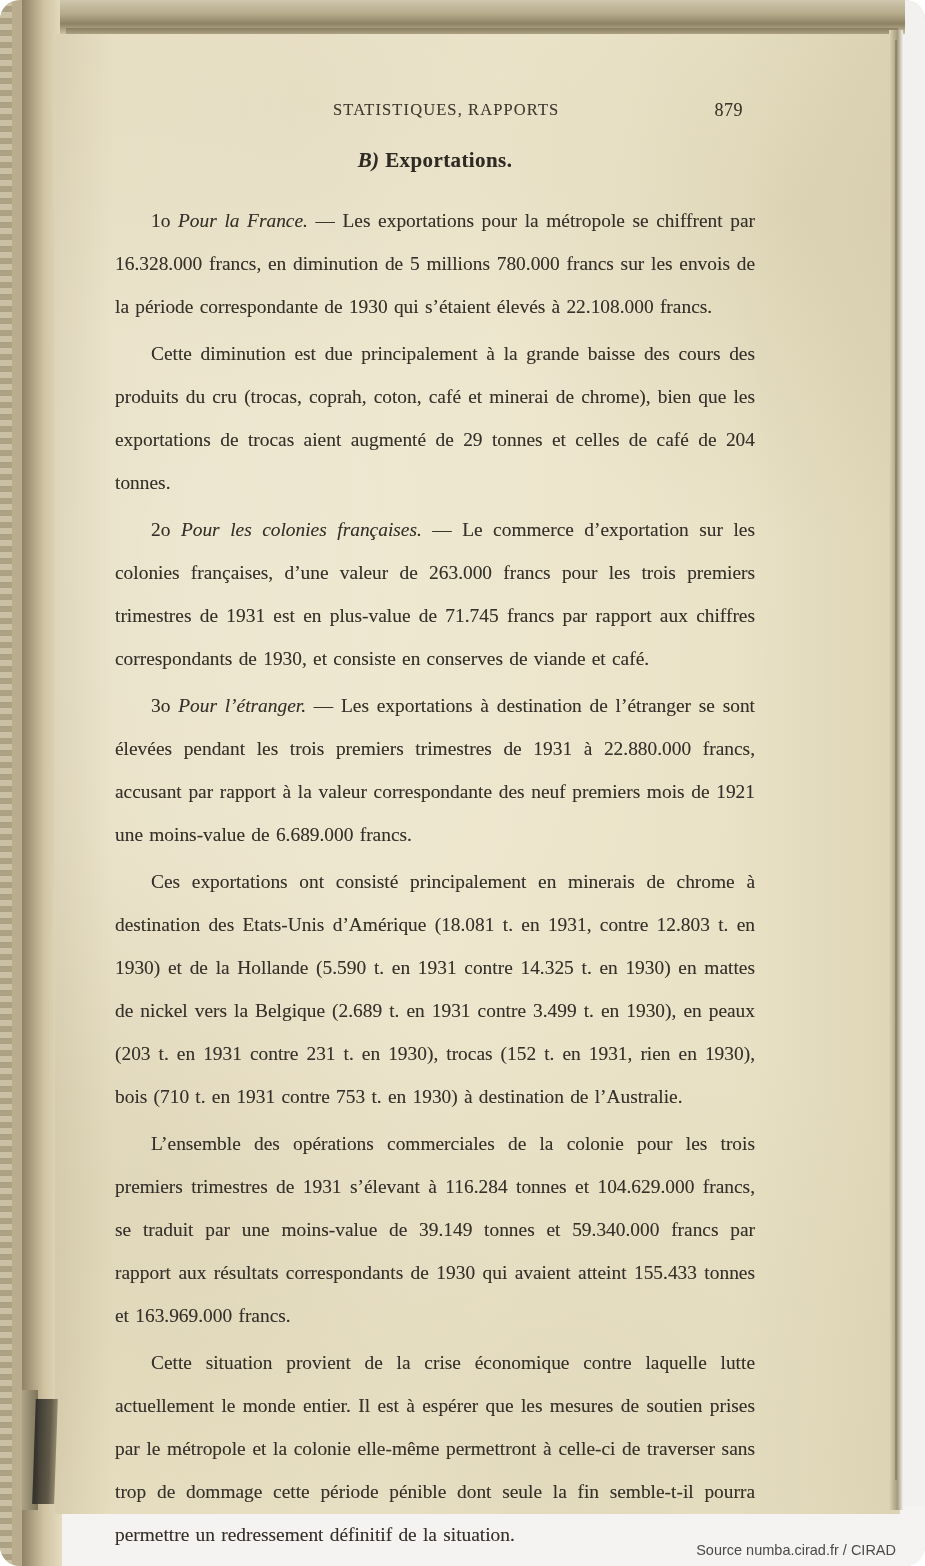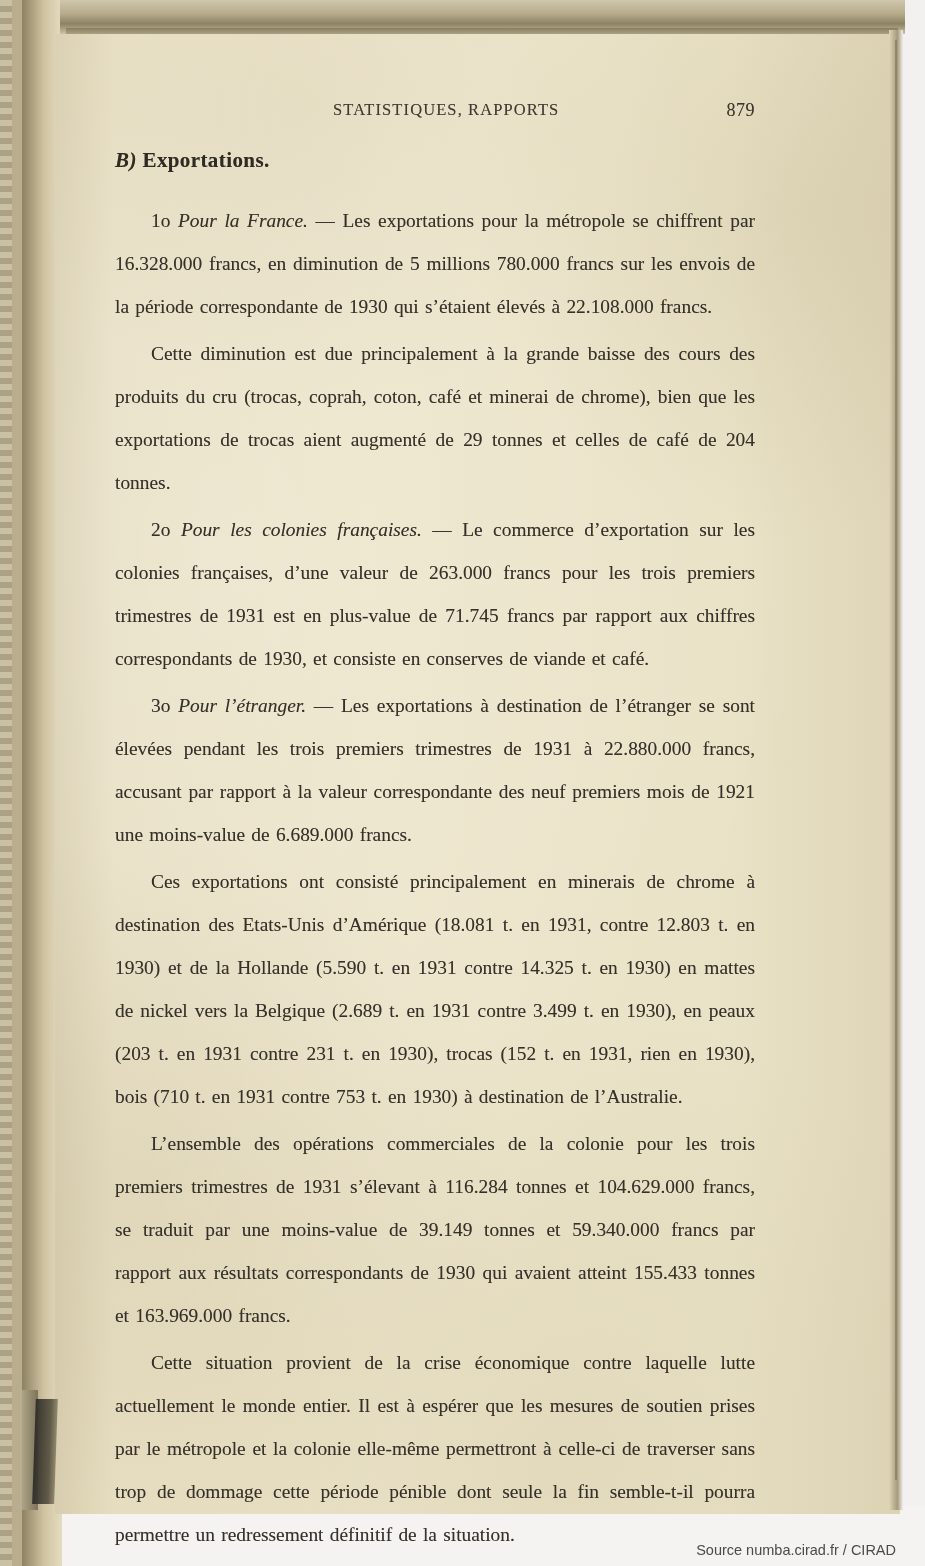--- a/index.html
+++ b/index.html
@@ -12,20 +12,21 @@
     height: 1566px;
     overflow: hidden;
     font-family: "Liberation Serif", serif;
   }
   #page {
     position: relative;
     width: 925px;
     height: 1566px;
     background: #e9e0c4;
     overflow: hidden;
+    border-radius: 20px;
   }
   
   .scan-bg-right {
     position: absolute;
     top: 0; right: 0;
     width: 30px; height: 1566px;
     background: #f2f1ef;
   }
   .scan-bg-bottom {
     position: absolute;
@@ -144,28 +145,29 @@
     left: 218px;
     top: 0;
     font-size: 16.5px;
     letter-spacing: 1.1px;
     color: #413a31;
     font-variant: small-caps;
     text-transform: uppercase;
   }
   .runhead .rh-page {
     position: absolute;
-    right: 0;
+    right: 12px;
     top: 0;
     font-size: 18px;
     color: #3c362d;
     letter-spacing: .5px;
   }
   h2.section-title {
     margin: 0 0 26px 0;
+    text-align: center;
     font-size: 21px;
     font-weight: bold;
     letter-spacing: .4px;
     color: #2f2a24;
   }
   h2.section-title .lbl {
     font-style: italic;
     font-weight: bold;
   }
   p.para {

